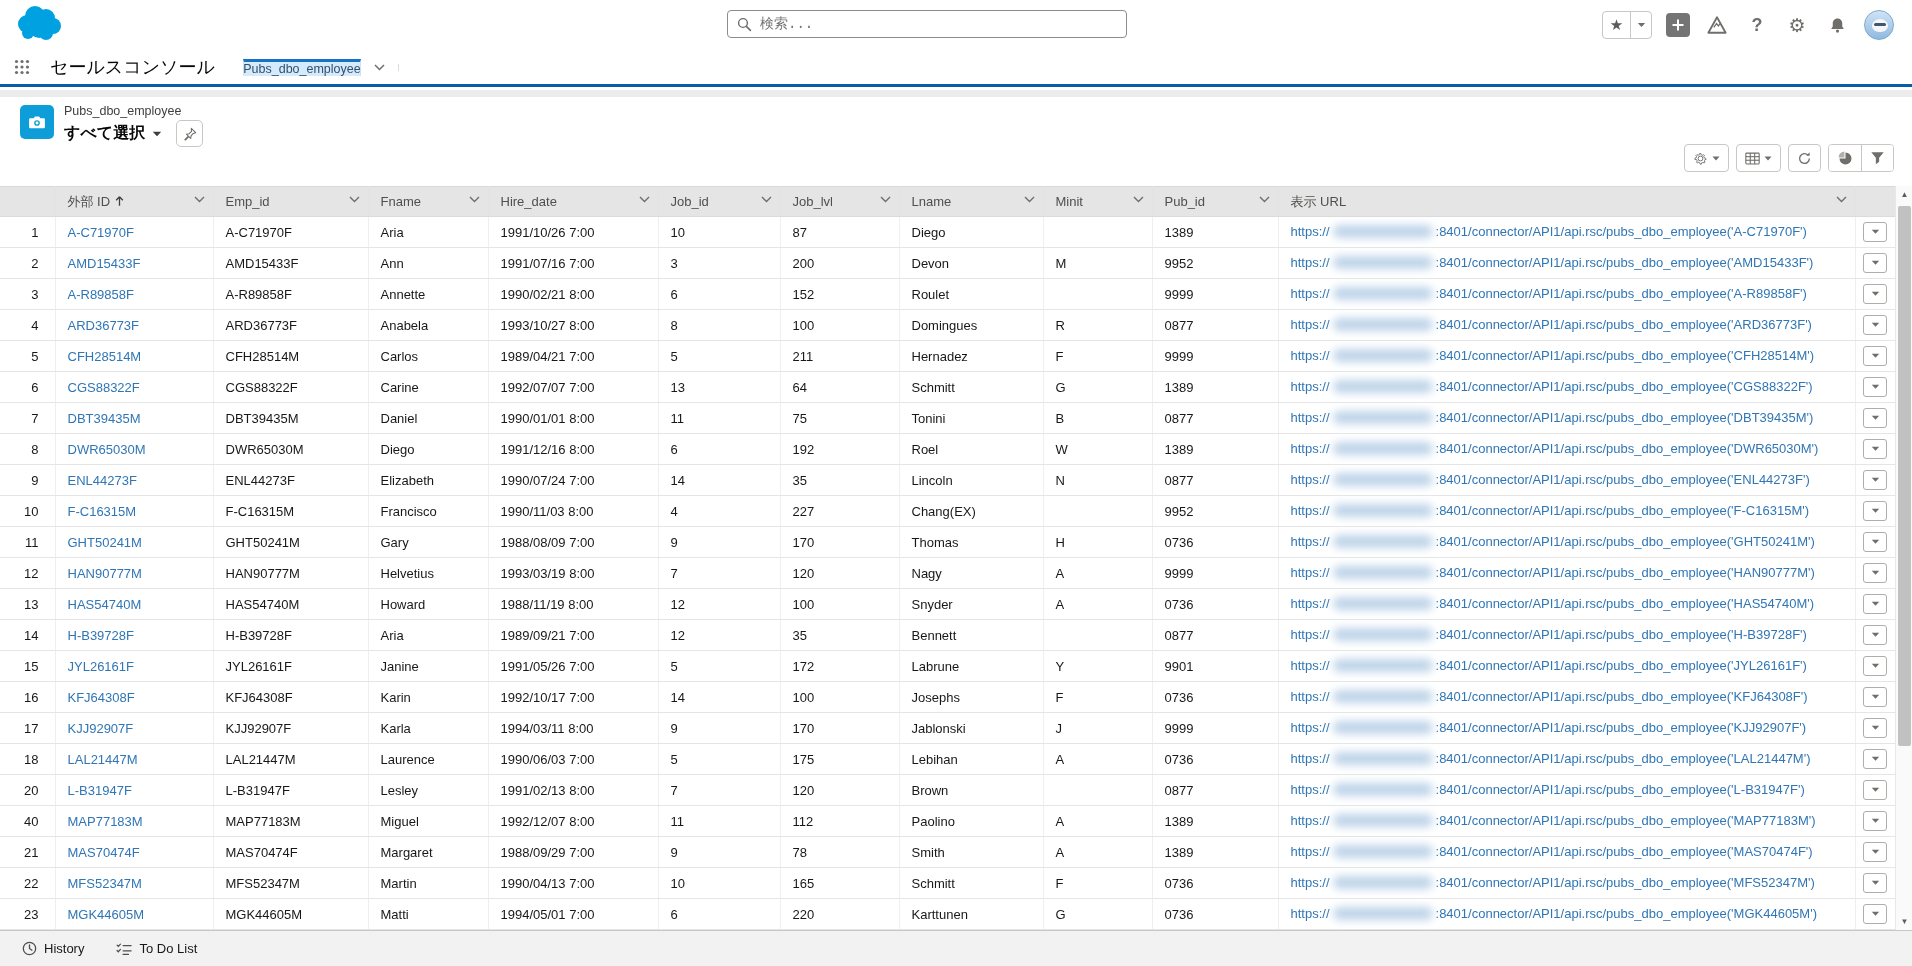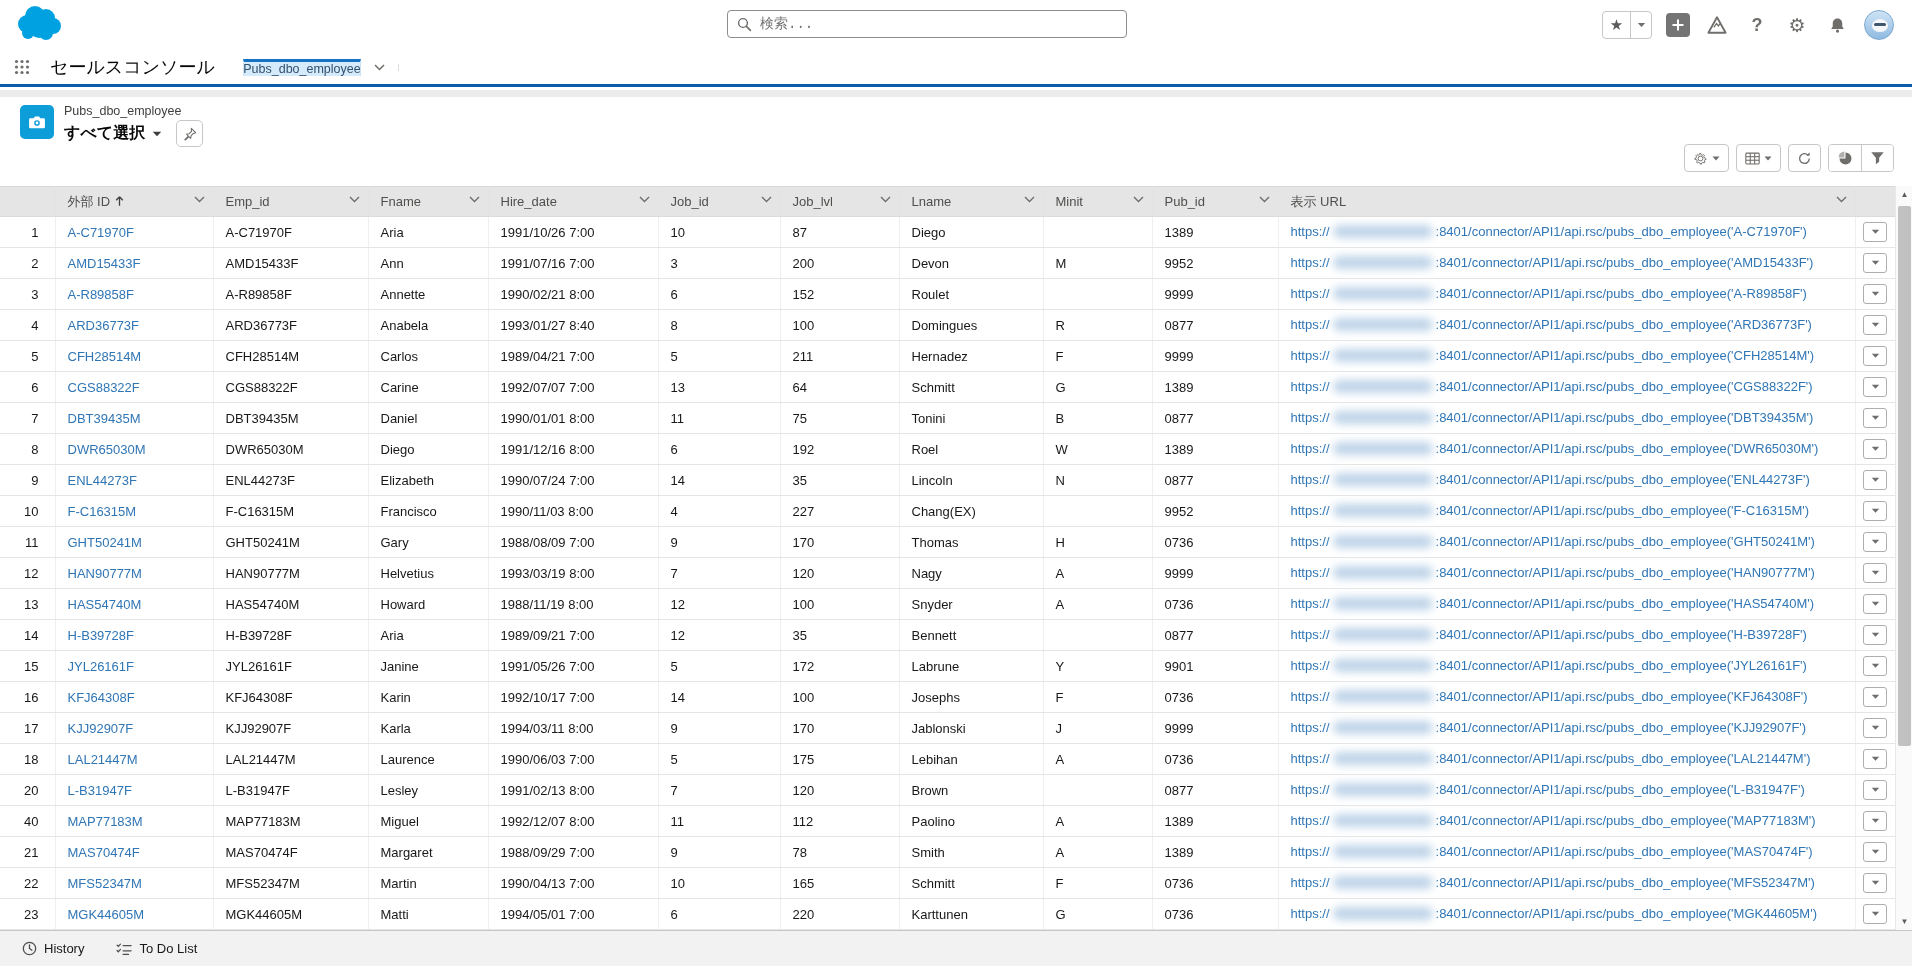--- a/index.html
+++ b/index.html
@@ -447,21 +447,21 @@
                 <path d="M0.8 0.8l3.7 4 3.7-4z" fill="#706e6b"></path>
               </svg>
             </button>
           </td>
         </tr>
         <tr>
           <td class="cell-num">4</td>
           <td><a>ARD36773F</a></td>
           <td>ARD36773F</td>
           <td>Anabela</td>
-          <td>1993/01/27 8:40</td>
+          <td>1993/10/27 8:00</td>
           <td>8</td>
           <td>100</td>
           <td>Domingues</td>
           <td>R</td>
           <td>0877</td>
           <td><a>https://</a><span class="blur-host"></span><a>:8401/connector/API1/api.rsc/pubs_dbo_employee('ARD36773F')</a></td>
           <td class="col-action-cell">
             <button class="row-action-btn">
               <svg width="9" height="6" viewBox="0 0 9 6">
                 <path d="M0.8 0.8l3.7 4 3.7-4z" fill="#706e6b"></path>

